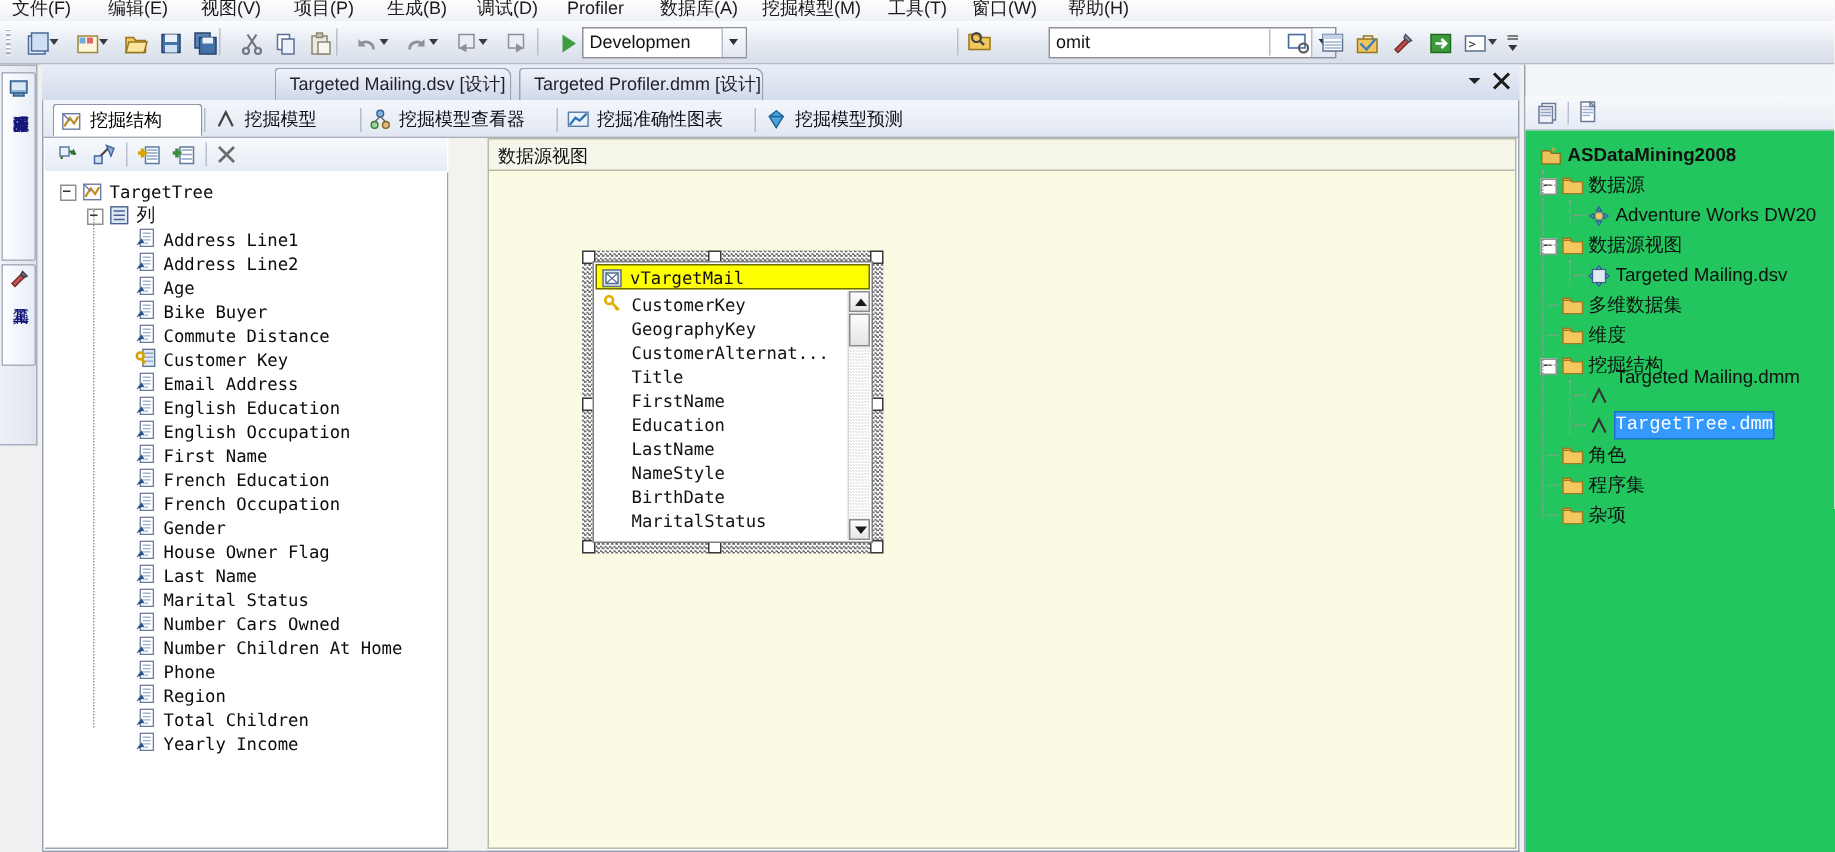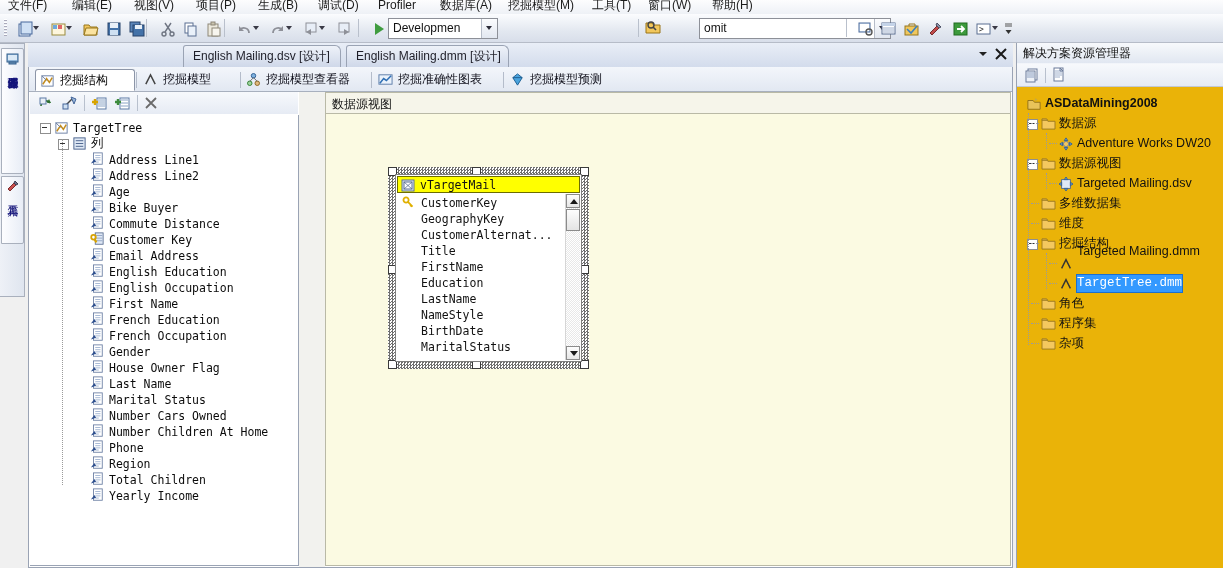--- a/index.html
+++ b/index.html
@@ -118,21 +118,21 @@
 
   
   .solexp{position:absolute;left:1016px;top:43px;width:207px;height:525px;
      background:#f2f5fa;border-left:1px solid #99a2b3;box-sizing:border-box;}
   .sehdr{position:absolute;left:0;top:0;width:100%;height:20px;
      background:linear-gradient(#f7f9fc,#e1e7f1);}
   .sehdr span{position:absolute;left:6px;top:2px;font-size:12px;color:#111;}
   .setb{position:absolute;left:0;top:21px;width:100%;height:22px;
      background:linear-gradient(#f7f9fc,#e6ebf4);border-bottom:1px solid #c3c9d4;}
   .setbsep{position:absolute;top:4px;width:1px;height:15px;background:#b8c0cd;}
-  .setree{position:absolute;left:0;top:44px;right:0;bottom:0;background:#eab308;overflow:hidden;}
+  .setree{position:absolute;left:0;top:44px;right:0;bottom:0;background:#22c55e;overflow:hidden;}
   .snode{position:absolute;font-size:12.5px;color:#111;white-space:nowrap;line-height:17px;}
   .snode.bold{font-weight:bold;}
   .snode.selected{background:#3399ff;color:#fff;outline:1px solid #1b6fd0;}
   .sexp{position:absolute;width:9px;height:9px;border:1px solid #8f8f8f;background:#fff;}
   .sexp:before{content:"";position:absolute;left:1px;top:3px;width:5px;height:1px;background:#333;}
   .sdot{position:absolute;border-top:1px dotted #9a9a9a;}
   .sdotv{position:absolute;border-left:1px dotted #9a9a9a;}
 </style>
 </head>
 <body>
@@ -337,22 +337,22 @@
         <svg width="14" height="13" viewBox="0 0 14 13">
             <path d="M2 9l6-6 2 2-6 6z" fill="#c94f4f" stroke="#7c2c2c"></path>
             <path d="M9 1l3 3-2 1-2-2z" fill="#6f6f8a" stroke="#3c3c50"></path>
           </svg>
       </div>
       <div class="vtxt">工具箱</div>
     </div>
   </div>
 
   <div class="tabstrip" id="dtabs">
-      <div class="dtab inactive" style="left: 155px; width: 158px;">English Mailing.dsv [设计]</div>
-      <div class="dtab inactive" style="left: 318px; width: 163px;">English Mailing.dmm [设计]</div>
+      <div class="dtab inactive" style="left: 155px; width: 158px;">Targeted Mailing.dsv [设计]</div>
+      <div class="dtab inactive" style="left: 318px; width: 163px;">Targeted Profiler.dmm [设计]</div>
     </div>
   <div class="tabctl" style="left:975px;">
     <svg width="16" height="16" viewBox="0 0 16 16">
         <path d="M4 6l4 4 4-4z" fill="#222"></path>
       </svg>
   </div>
   <div class="tabctl" style="left:993px;">
     <svg width="16" height="16" viewBox="0 0 16 16">
         <path d="M3 3l10 10M13 3L3 13" stroke="#1a1a1a" stroke-width="2"></path>
       </svg>
@@ -682,23 +682,20 @@
               </div>
             </div>
           </div>
         </div>
 
       </div>
     </div>
   </div>
 
   <div class="solexp">
-    <div class="sehdr">
-      <span>解决方案资源管理器</span>
-    </div>
     <div class="setb">
       <div class="ic" style="left:8px;top:3px;width:16px;height:16px;">
         <svg width="16" height="16" viewBox="0 0 16 16">
             <rect x="3" y="2" width="9" height="11" fill="#fff" stroke="#6b7b99"></rect>
             <rect x="1" y="4" width="9" height="11" fill="#eef2f8" stroke="#6b7b99"></rect>
             <path d="M2 6h7M2 8h7M2 10h7" stroke="#8fa2c2"></path>
           </svg>
       </div>
       <div class="setbsep" style="left:28px;"></div>
       <div class="ic" style="left:34px;top:3px;width:16px;height:16px;">

